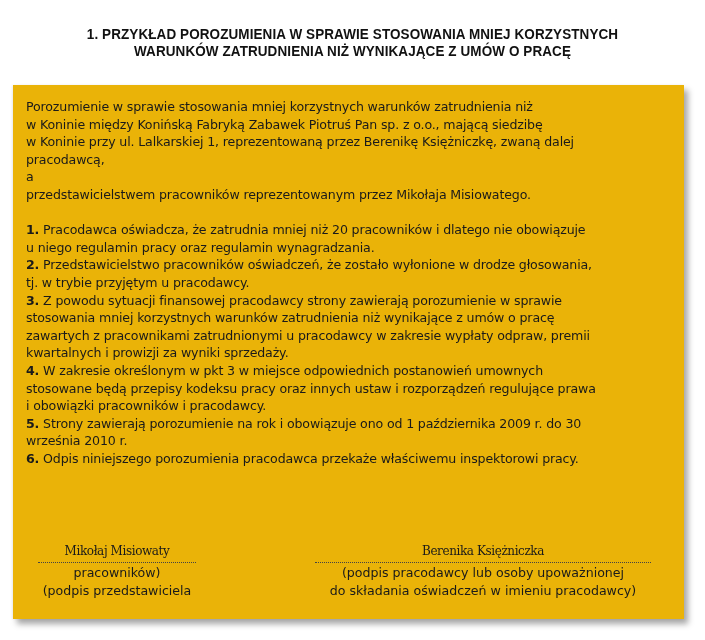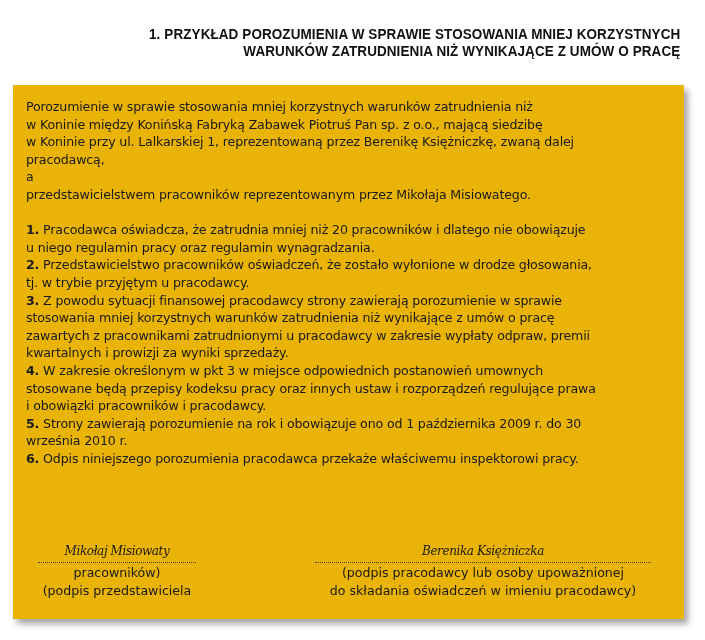--- a/index.html
+++ b/index.html
@@ -3,21 +3,21 @@
 <meta charset="utf-8">
 <style>
   html, body { margin: 0; padding: 0; }
   body {
     width: 705px; height: 640px; background: #ffffff; position: relative;
     overflow: hidden; color: #1a1a1a;
     font-family: "DejaVu Sans", sans-serif;
   }
   .title {
     position: absolute; left: 0; top: 26px; width: 705px;
-    text-align: right; font-family: "Liberation Sans", sans-serif;
+    text-align: center; font-family: "Liberation Sans", sans-serif;
     font-weight: bold; font-size: 14.5px; line-height: 17px;
     letter-spacing: 0.1px; color: #111;
   }
   .title .line { display: block; transform: scaleX(0.93); transform-origin: center; white-space: nowrap; }
   .box {
     position: absolute; left: 13px; top: 85px; width: 671px; height: 534px;
     background: #eab308;
     box-shadow: 4px 5px 6px rgba(0,0,0,0.35), -1px 0 2px rgba(0,0,0,0.06);
   }
   .body-text {
@@ -26,21 +26,21 @@
     letter-spacing: -0.15px; color: #1a1a1a;
   }
   .body-text .ln { display: block; white-space: nowrap; }
   .gap { height: 17.6px; }
   .num { font-weight: bold; }
   .sig {
     position: absolute; text-align: center;
     font-family: "DejaVu Sans", sans-serif; font-size: 12.6px; line-height: 17.6px; color: #1a1a1a;
   }
   .sig .name {
-    font-family: "DejaVu Serif", serif; font-style: italic; font-size: 12px;
+    font-family: "DejaVu Serif", serif; font-size: 12px;
     letter-spacing: -0.4px; display: block; line-height: 16px; text-align: center;
   }
   .sig .dots {
     display: block; margin: 0 auto; height: 2px;
     border-bottom: 1.5px dotted #444;
   }
   .sig .cap { display: block; white-space: nowrap; }
   .sig-left { left: 19px; top: 458px; width: 170px; }
   .sig-left .dots { width: 158px; margin-top: 1px; margin-bottom: 1px; }
   .sig-right { left: 300px; top: 458px; width: 340px; }

